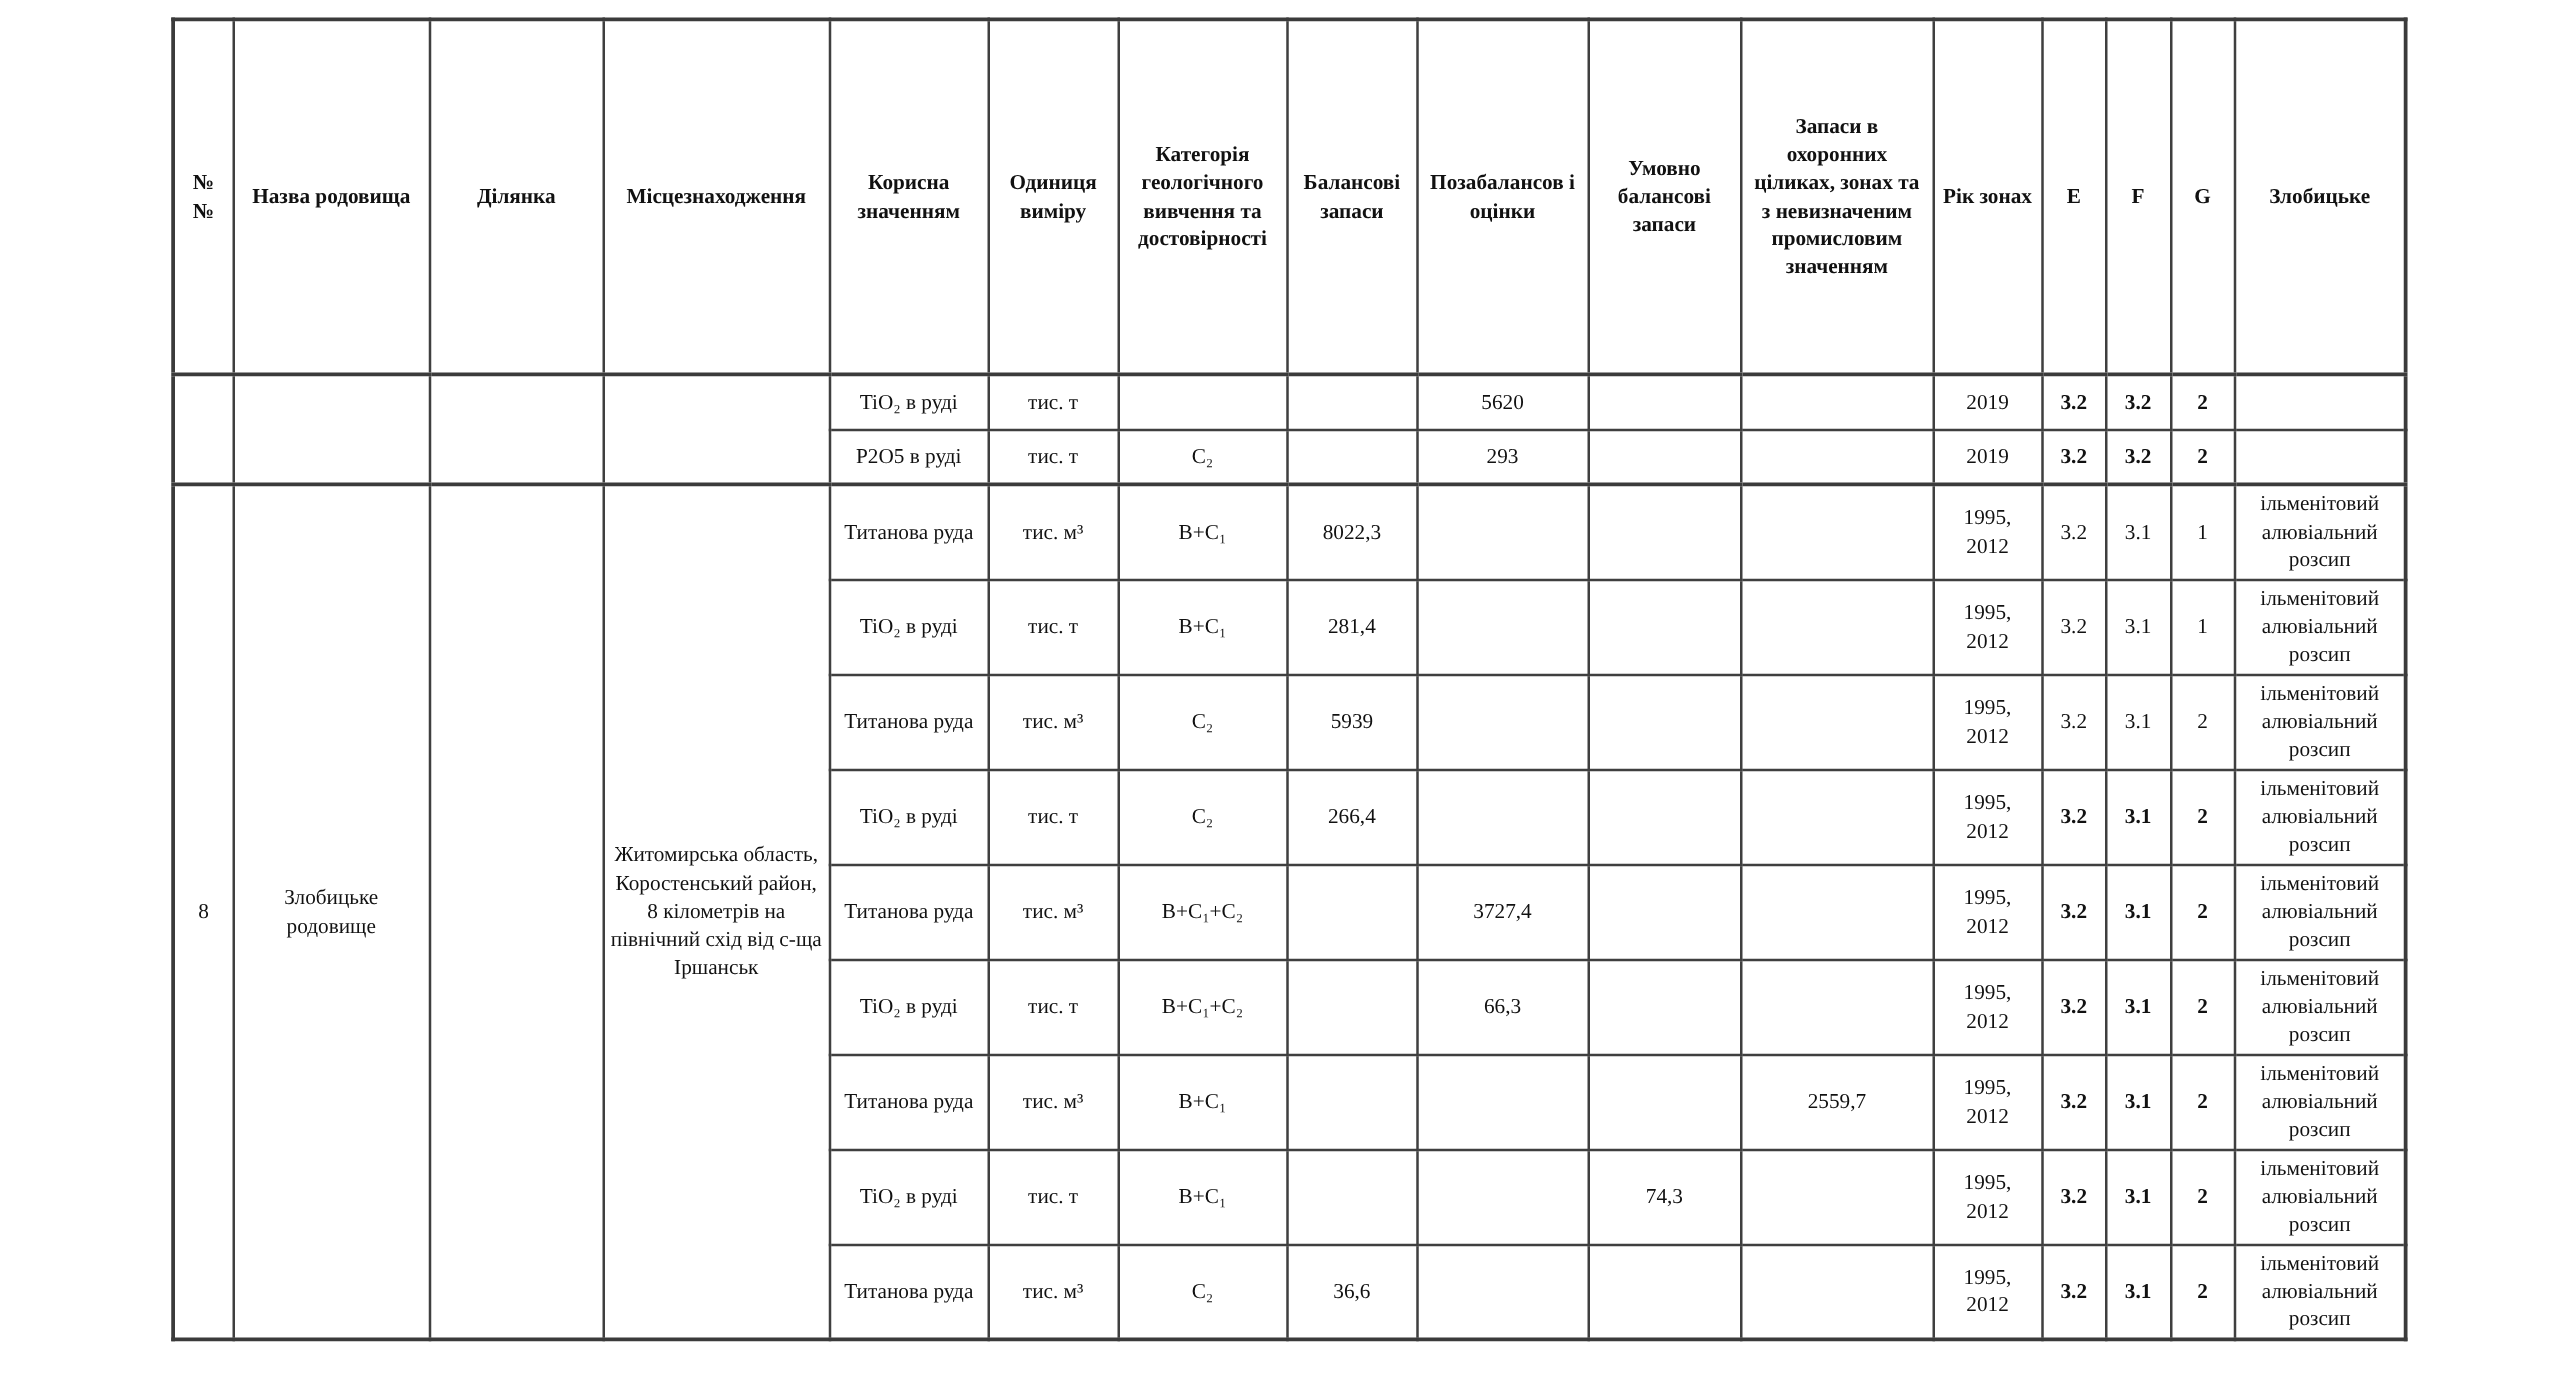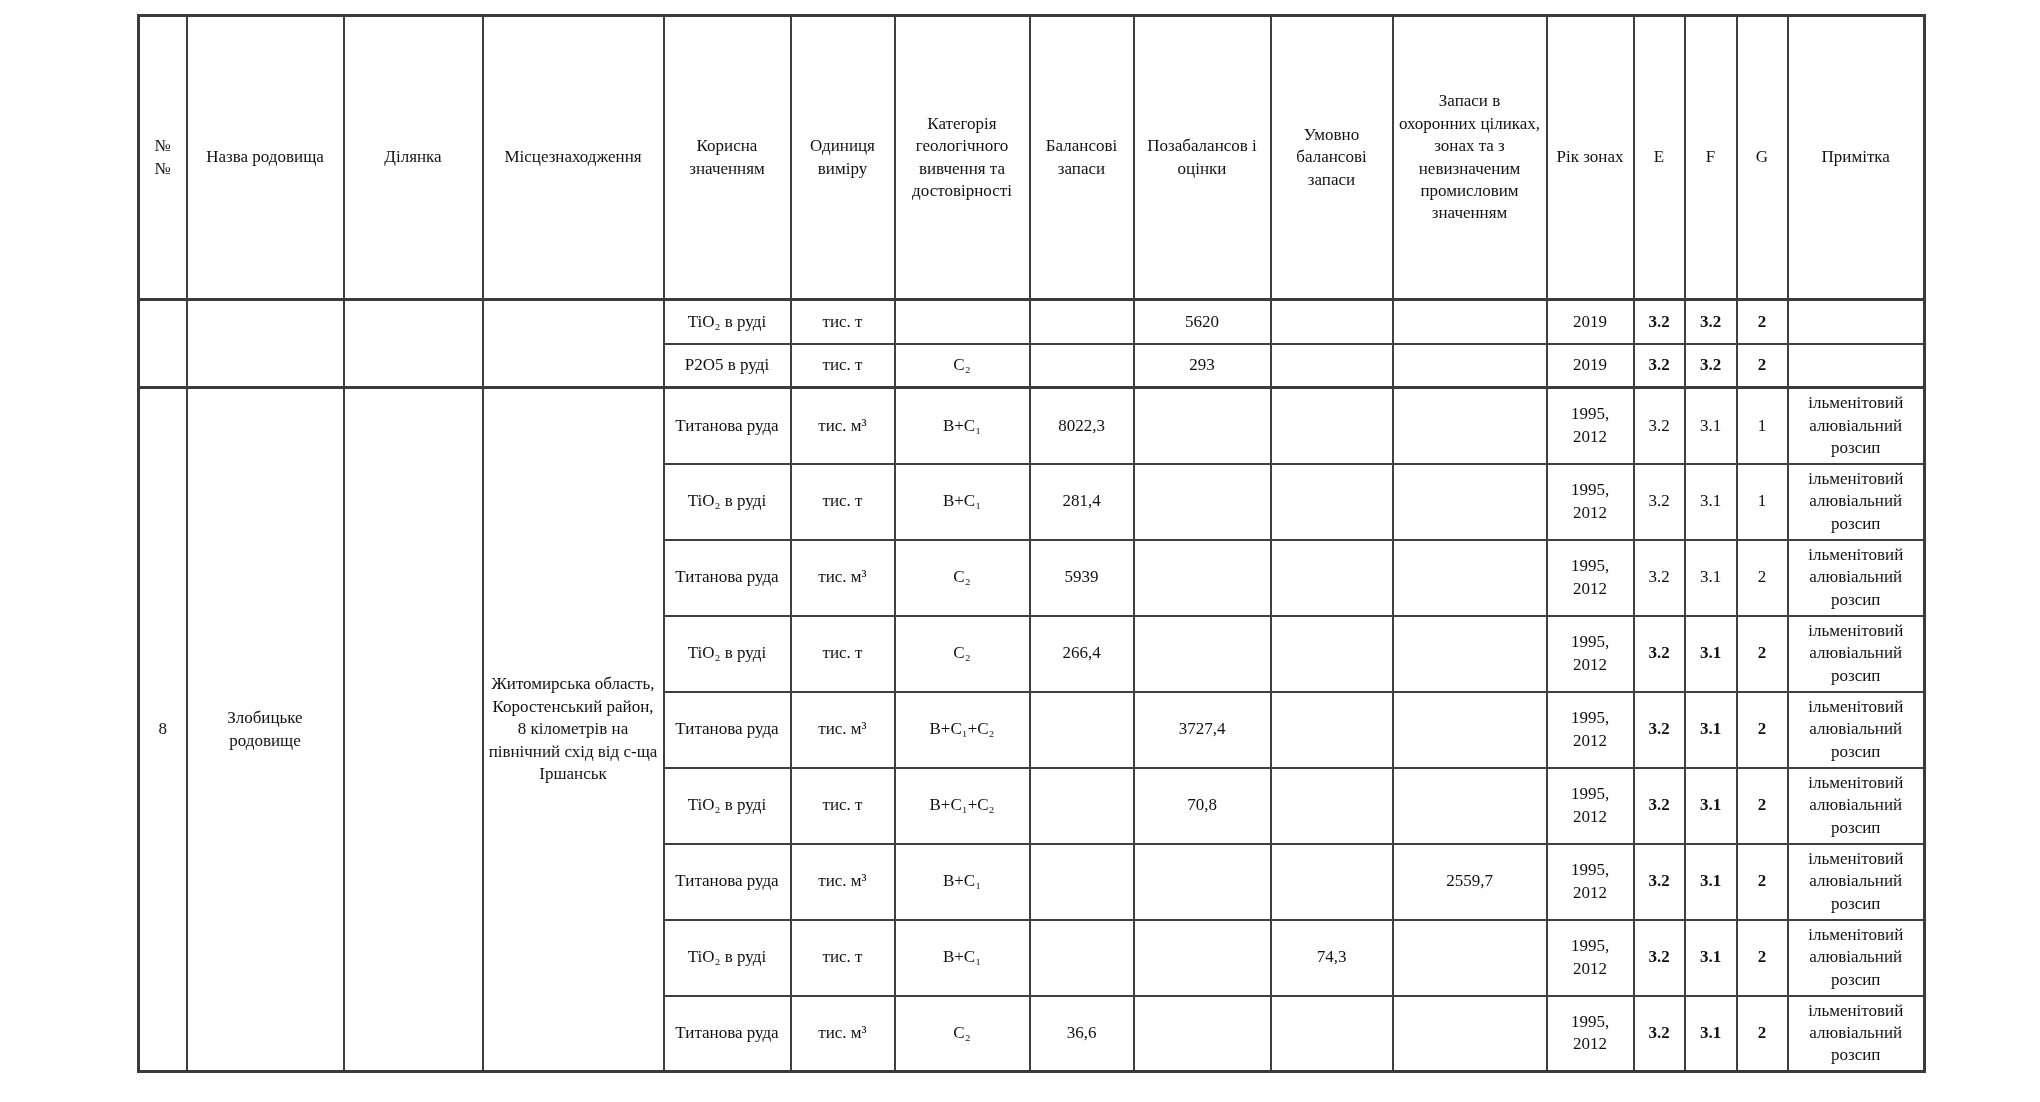--- a/index.html
+++ b/index.html
@@ -25,21 +25,21 @@
     border: 2px solid #3f3f3f;
     text-align: center;
     vertical-align: middle;
     padding: 2px 5px;
     font-size: 17px;
     line-height: 1.32;
     overflow: hidden;
     word-wrap: break-word;
   }
   thead th {
-    font-weight: normal;
+    font-weight: bold;
     border-bottom: 3px solid #3b3b3b;
   }
   thead tr { height: 284px; }
   tr.thin { height: 44px; }
   tr.tall { height: 76px; }
   tr.section-start td { border-top: 3px solid #3b3b3b; }
   .pre { white-space: pre-line; }
   .b { font-weight: bold; }
 </style>
 </head>
@@ -76,21 +76,21 @@
       <th>Одиниця виміру</th>
       <th>Категорія геологічного вивчення та достовірності</th>
       <th>Балансові запаси</th>
       <th>Позабалансов і оцінки</th>
       <th>Умовно балансові запаси</th>
       <th>Запаси в охоронних ціликах, зонах та з невизначеним промисловим значенням</th>
       <th>Рік зонах</th>
       <th>E</th>
       <th>F</th>
       <th>G</th>
-      <th>Примітка</th>
+      <th>Злобицьке</th>
     </tr>
   </thead>
 
   <tbody>
 
     <tr class="thin">
       <td rowspan="2"></td>
       <td rowspan="2"></td>
       <td rowspan="2"></td>
       <td rowspan="2"></td>
@@ -199,21 +199,21 @@
       <td class="b">3.2</td>
       <td class="b">3.1</td>
       <td class="b">2</td>
       <td>ільменітовий алювіальний розсип</td>
     </tr>
     <tr class="tall">
       <td>TiO₂ в руді</td>
       <td>тис. т</td>
       <td>B+C₁+C₂</td>
       <td></td>
-      <td>70,8</td>
+      <td>66,3</td>
       <td></td>
       <td></td>
       <td class="pre">1995,
 2012</td>
       <td class="b">3.2</td>
       <td class="b">3.1</td>
       <td class="b">2</td>
       <td>ільменітовий алювіальний розсип</td>
     </tr>
     <tr class="tall">

